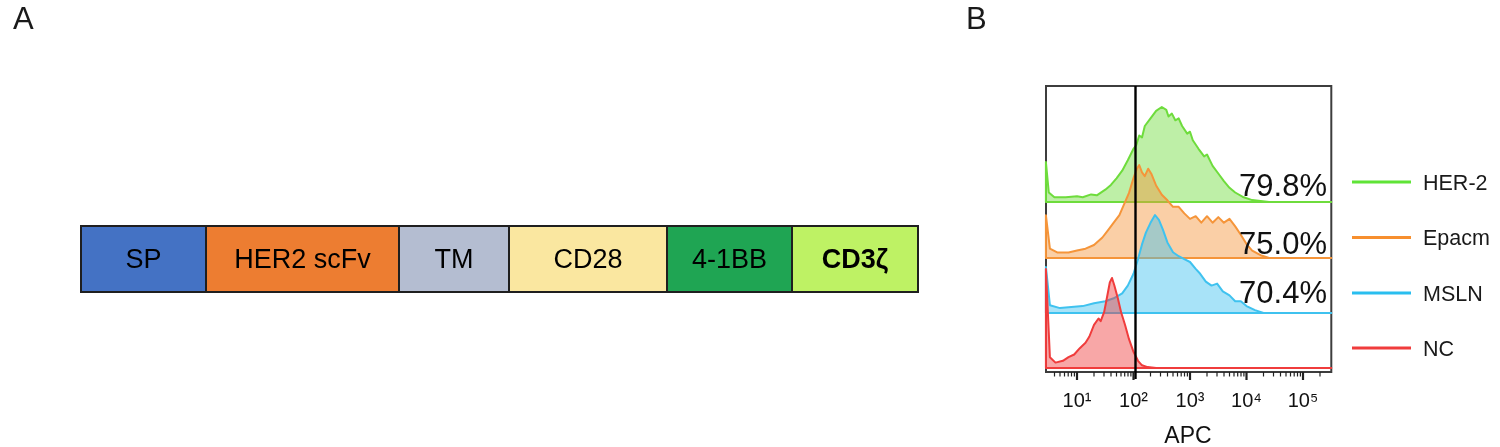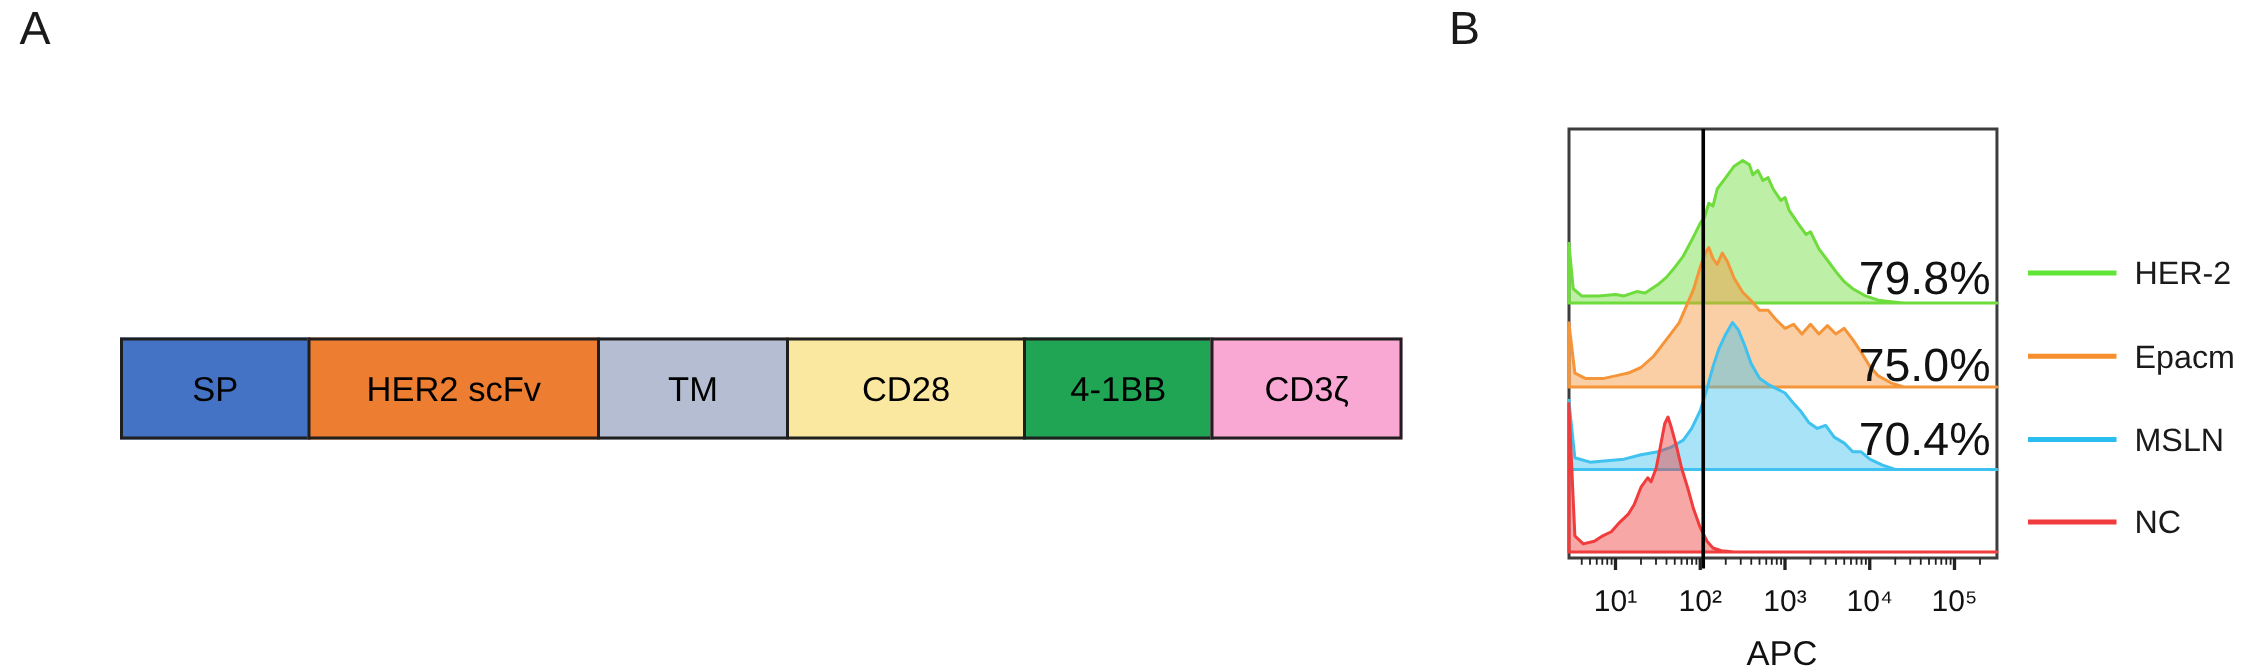--- a/index.html
+++ b/index.html
@@ -4,23 +4,23 @@
 <style>
   html,body{margin:0;padding:0;background:#ffffff;}
   #figure{position:relative;width:1500px;height:447px;background:#ffffff;
           font-family:"Liberation Sans", sans-serif;overflow:hidden;}
   .panel-label{position:absolute;font-size:31px;color:#1a1a1a;line-height:1;}
   #label-a{left:13px;top:3px;}
   #label-b{left:966px;top:3px;}
   #construct{position:absolute;left:80px;top:225px;height:68px;display:flex;}
   .seg{height:68px;box-sizing:border-box;border:2px solid #1f1f1f;
        display:flex;align-items:center;justify-content:center;
-       font-size:23px;color:#000;}
+       font-size:27px;color:#000;}
   .seg + .seg{margin-left:-2px;}
-  .w0{width:127px}.w1{width:195px}.w2{width:128px}.w3{width:160px}.w4{width:127px}.w5{width:128px}
+  .w0{width:127px}.w1{width:195px}.w2{width:112px}.w3{width:160px}.w4{width:127px}.w5{width:128px}
   #panel-b-svg{position:absolute;left:1000px;top:0;}
   text{font-family:"Liberation Sans", sans-serif;fill:#111;}
   .ticklab{font-size:20px;}
   .axlab{font-size:23px;}
   .pct{font-size:31px;}
   .leg{font-size:21.5px;fill:#1a1a1a;}
 </style>
 </head>
 <body>
 
@@ -37,21 +37,21 @@
     </div>
     <div class="seg w2" style="background: rgb(180, 189, 209);">
       <span>TM</span>
     </div>
     <div class="seg w3" style="background: rgb(250, 231, 160);">
       <span>CD28</span>
     </div>
     <div class="seg w4" style="background: rgb(31, 165, 83);">
       <span>4-1BB</span>
     </div>
-    <div class="seg w5" style="background: #f9a8d4;">
+    <div class="seg w5" style="background: #bef264; font-weight: bold;">
       <span>CD3ζ</span>
     </div>
   </div>
 
   <div id="label-b" class="panel-label">B</div>
 
   <svg id="panel-b-svg" width="500" height="447" viewBox="1000 0 500 447">
 
     <rect x="1046" y="86" width="285.3" height="286" fill="none" stroke="#3d3d3d" stroke-width="2"></rect>
 

